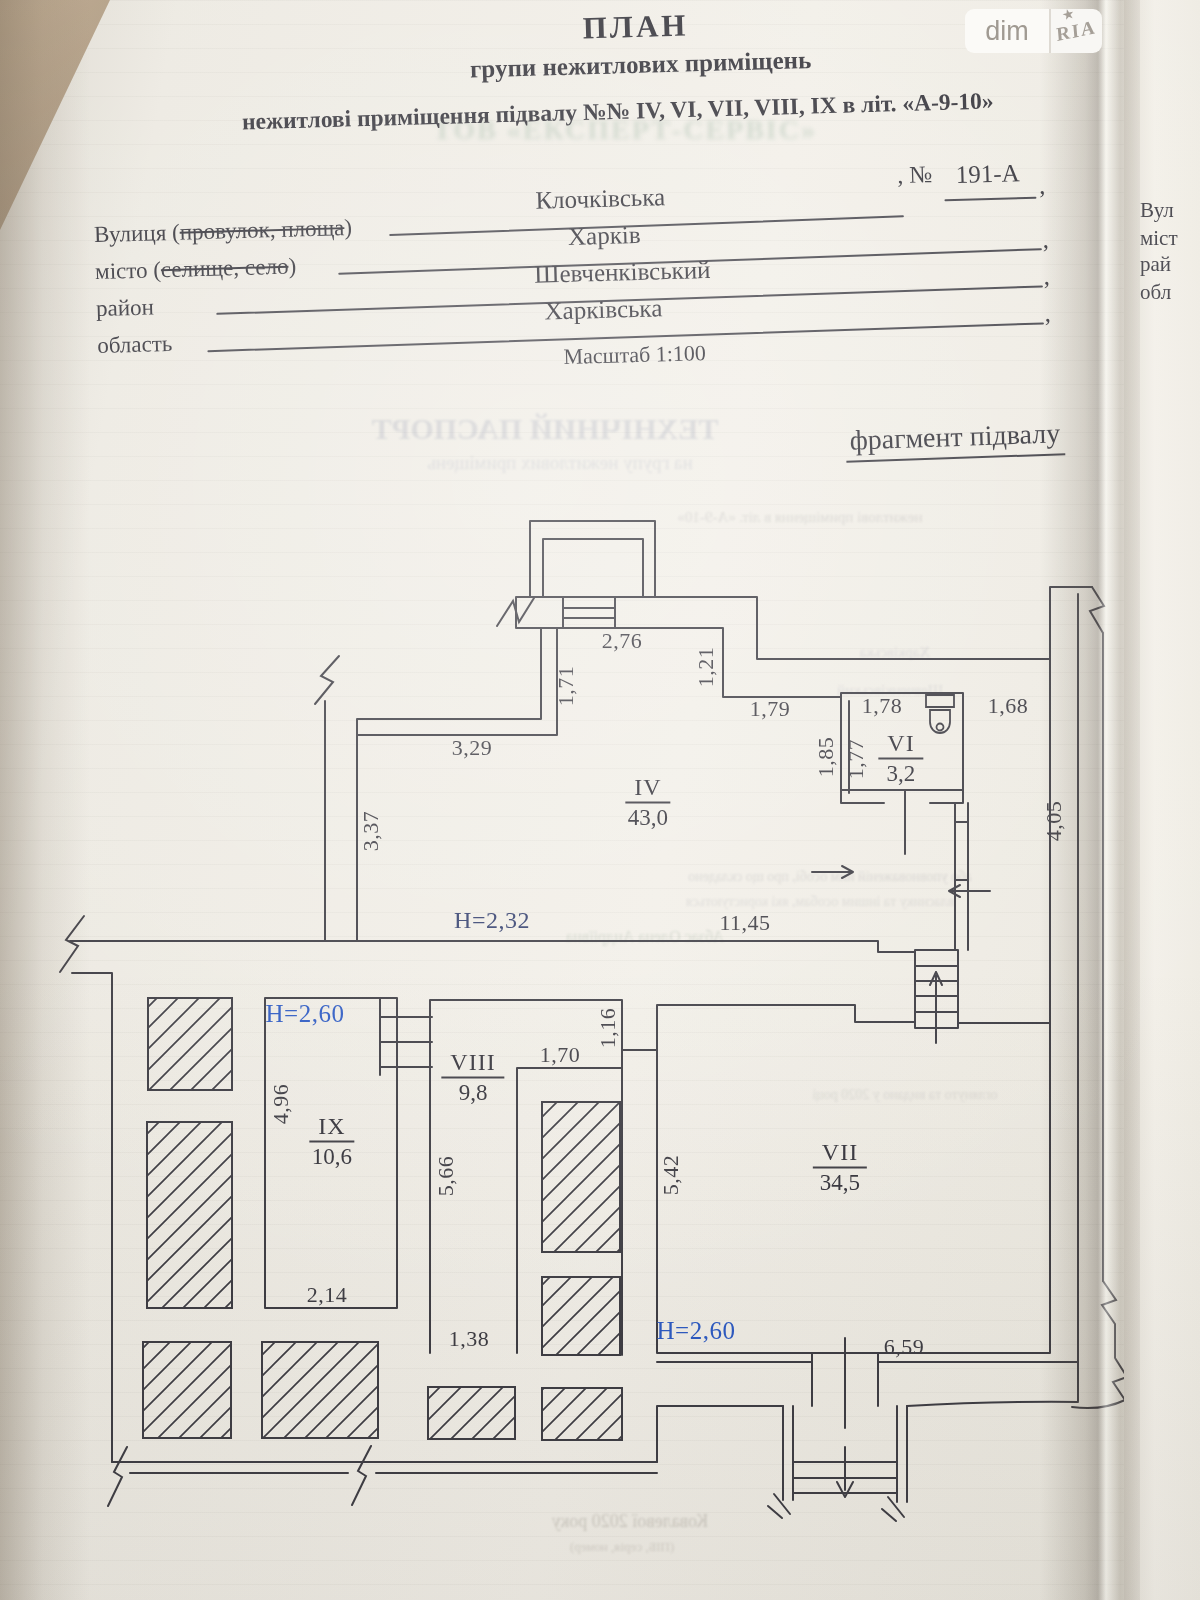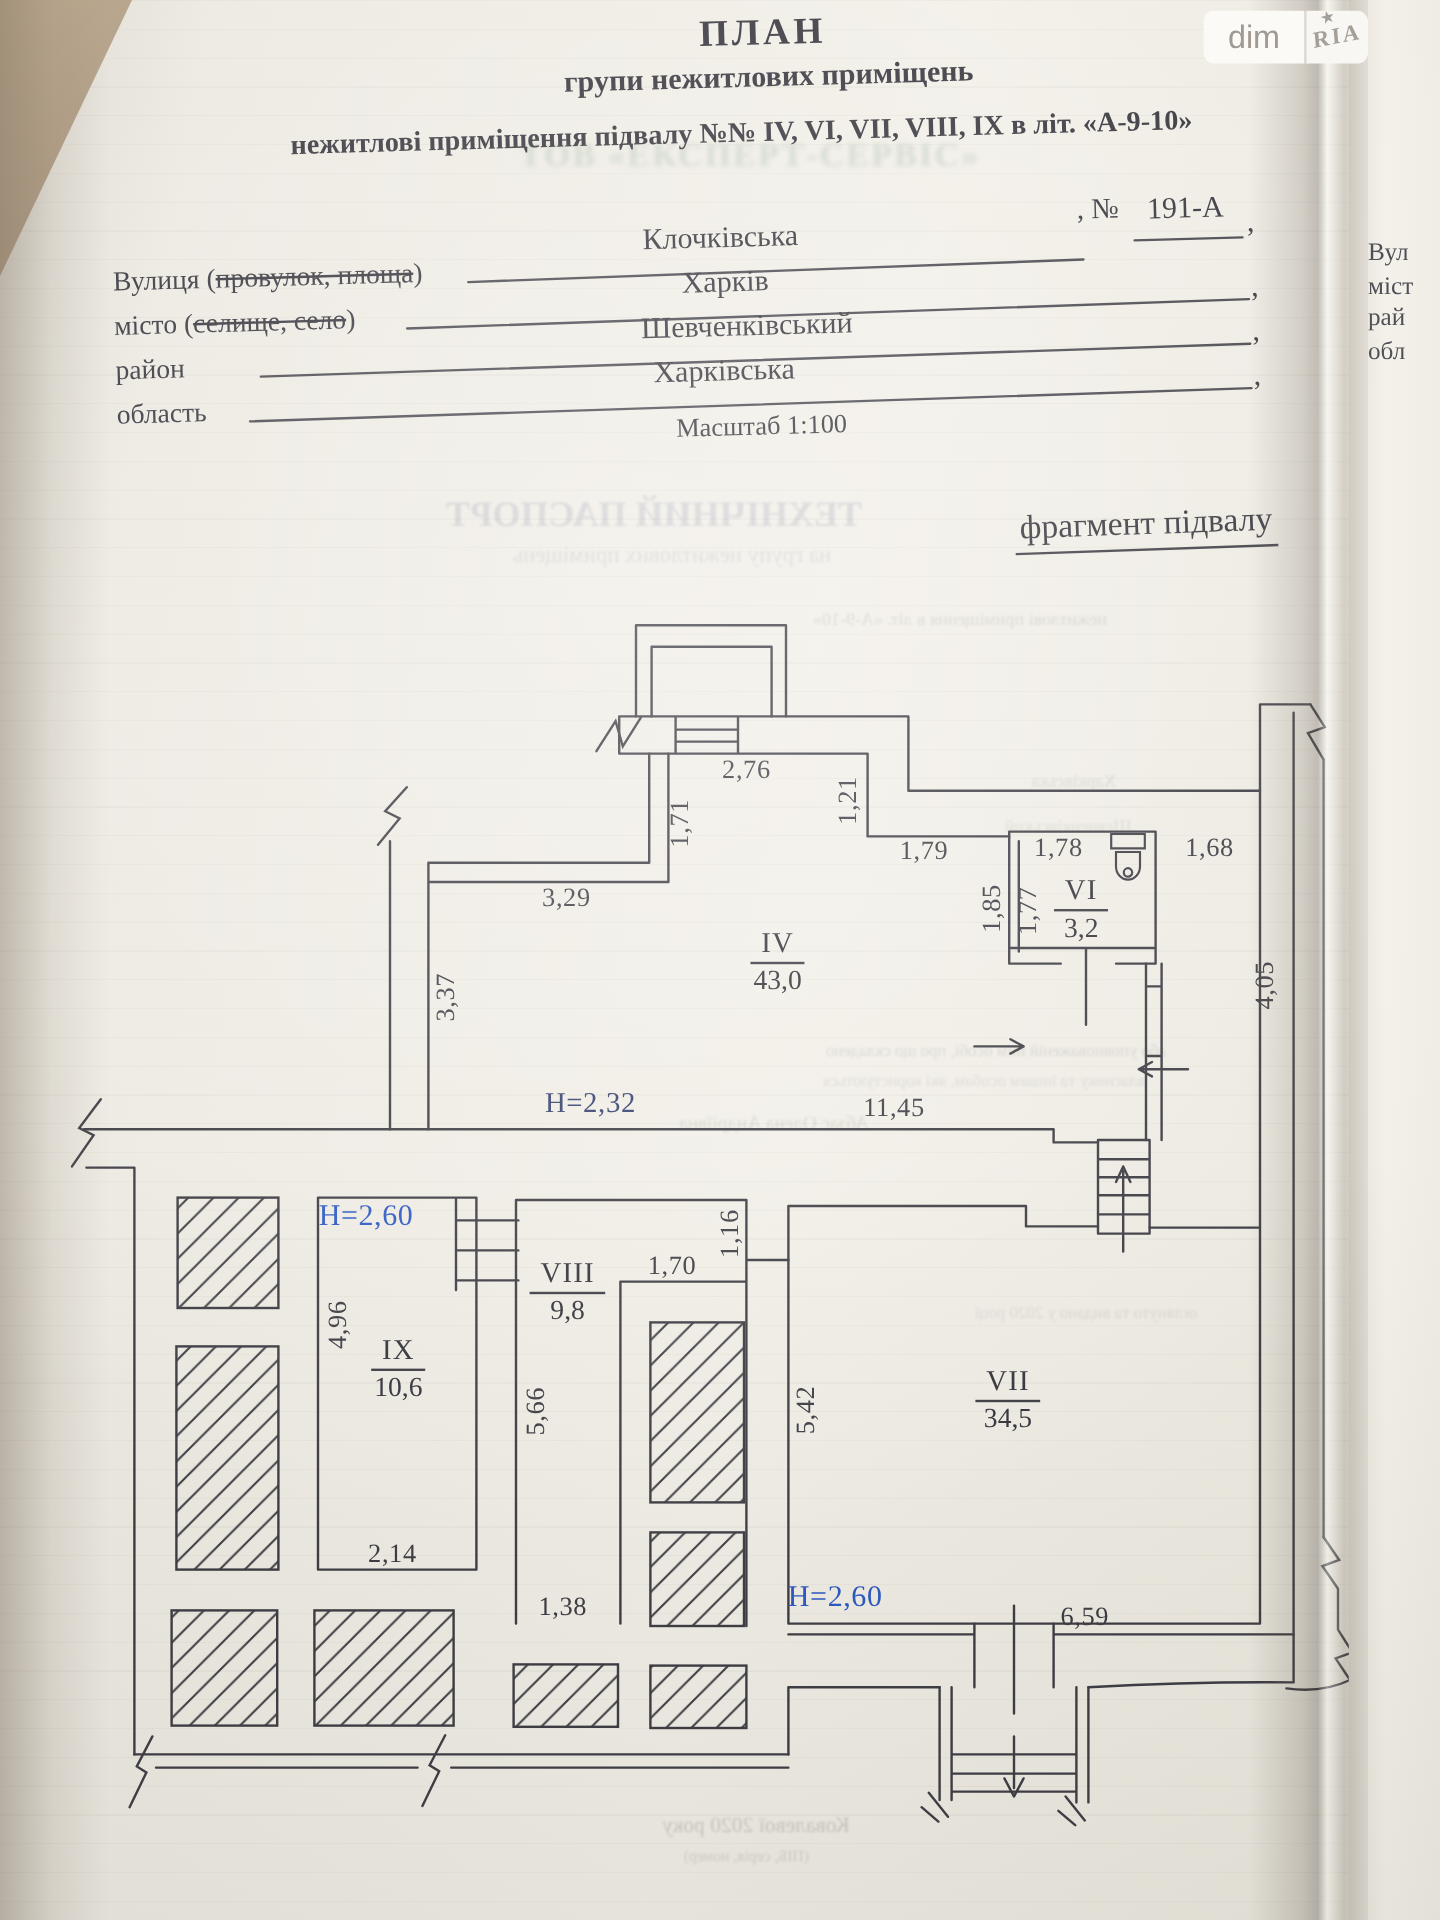--- a/index.html
+++ b/index.html
@@ -23,21 +23,21 @@
   .caption{position:absolute;transform:translate(-50%,-50%) rotate(-2deg);font-size:28px;border-bottom:2.5px solid #3c3b42;padding:0 4px 4px 4px;white-space:nowrap;}
   .dim{position:absolute;transform:translate(-50%,-50%);font-size:22px;color:#3c3b42;white-space:nowrap;letter-spacing:0.5px;}
   .dim.rot{transform:translate(-50%,-50%) rotate(-90deg);}
   .dim.blue{color:#2b59c3;font-size:25px;}
   .dim.navy{color:#333f6e;font-size:24px;}
   .room{position:absolute;transform:translate(-50%,-50%);display:flex;flex-direction:column;align-items:center;color:#33323a;}
   .room .rid{font-size:24px;border-bottom:2px solid #3c3b42;padding:0 9px 1px 9px;letter-spacing:1px;}
   .room .rarea{font-size:23px;padding-top:1px;}
   .bleed{position:absolute;transform:translate(-50%,-50%) scaleX(-1);filter:blur(1px);white-space:nowrap;font-family:"Liberation Serif",serif;}
   .bleed.nm{transform:translate(-50%,-50%);filter:blur(2px);font-weight:bold;letter-spacing:2px;}
-  #watermark{position:absolute;left:1003px;top:9px;width:137px;height:44px;display:flex;z-index:50;}
+  #watermark{position:absolute;left:965px;top:9px;width:137px;height:44px;display:flex;z-index:50;}
   #wm-left{width:84px;height:44px;background:#fbfaf7;border-radius:9px 0 0 9px;display:flex;align-items:center;justify-content:center;font-family:"Liberation Sans",sans-serif;font-size:27px;color:#a09a92;}
   #wm-right{width:51px;height:44px;background:#f8f7f4;border-left:2px solid #dedad3;border-radius:0 9px 9px 0;position:relative;display:flex;align-items:center;justify-content:center;}
   #wm-ria{font-family:"Liberation Serif",serif;font-weight:bold;font-size:19px;letter-spacing:2px;color:#a59f97;transform:rotate(-11deg) skewX(-6deg);}
   #wm-star{position:absolute;left:11px;top:-3px;font-size:14px;color:#a59f97;transform:rotate(-14deg);}
 </style>
 </head>
 <body>
 
 <div id="page">
   <div id="ruling"></div>

